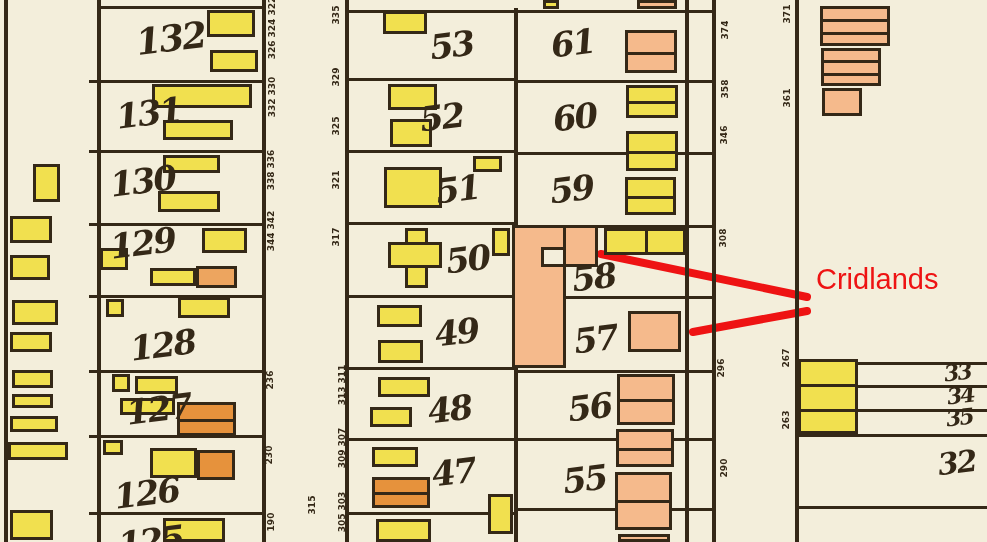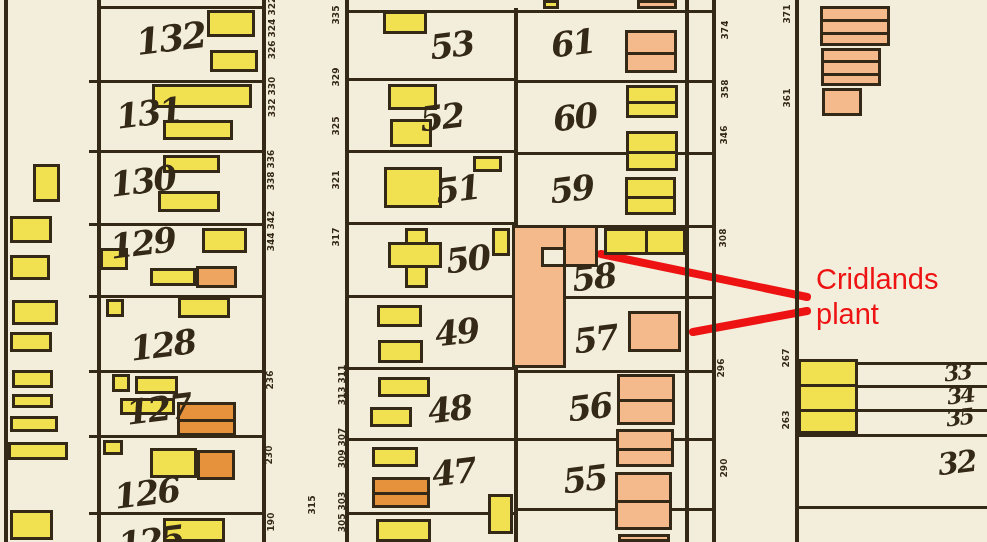--- a/index.html
+++ b/index.html
@@ -20,23 +20,22 @@
         color:var(--red);line-height:35px;white-space:nowrap;}
 </style>
 </head>
 <body>
 
 <div id="stage">
   <svg id="redlines" width="987" height="542">
       <line x1="601" y1="254" x2="807" y2="297" stroke="#ee1313" stroke-width="8" stroke-linecap="round"></line>
       <line x1="693" y1="332" x2="807" y2="311" stroke="#ee1313" stroke-width="8" stroke-linecap="round"></line>
     </svg>
-  <div id="annot-text" style="left: 816px; top: 262px;">
+  <div id="annot-text" style="left: 816px; top: 262px; text-align: right;">
     <div>Cridlands</div>
-    <div>plant</div>
   </div>
 <div class="hl" style="left: 100px; top: 6px; width: 162px;"></div>
     <div class="hl" style="left: 100px; top: 80px; width: 162px;"></div>
     <div class="hl" style="left: 100px; top: 150px; width: 162px;"></div>
     <div class="hl" style="left: 100px; top: 223px; width: 162px;"></div>
     <div class="hl" style="left: 100px; top: 295px; width: 162px;"></div>
     <div class="hl" style="left: 100px; top: 370px; width: 162px;"></div>
     <div class="hl" style="left: 100px; top: 435px; width: 162px;"></div>
     <div class="hl" style="left: 100px; top: 512px; width: 162px;"></div>
     <div class="hl" style="left: 345px; top: 10px; width: 169px;"></div>

